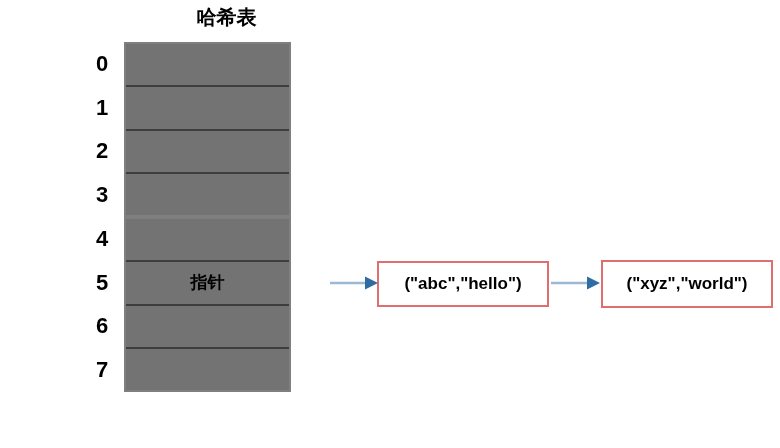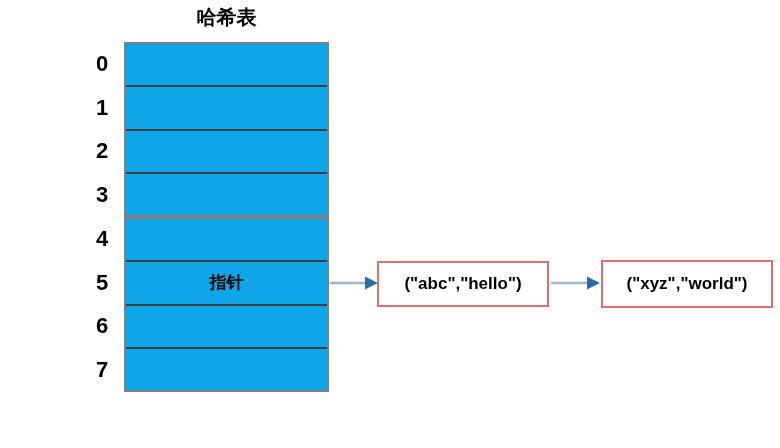--- a/index.html
+++ b/index.html
@@ -23,25 +23,25 @@
     width: 205px;
     text-align: center;
     font-size: 20px;
     font-weight: bold;
     color: #000000;
   }
   
   .table-group {
     position: absolute;
     left: 84px;
-    width: 205px;
+    width: 167px;
     height: 175px;
     box-sizing: border-box;
     border: 2px solid #7f7f7f;
-    background: #0ea5e9;
+    background: #737373;
     display: flex;
     flex-direction: column;
   }
   #group-top { top: 42px; }
   #group-bottom { top: 217px; }
   .table-cell {
     flex: 1 1 0;
     box-sizing: border-box;
     border-bottom: 2px solid #3d3d3d;
     display: flex;

